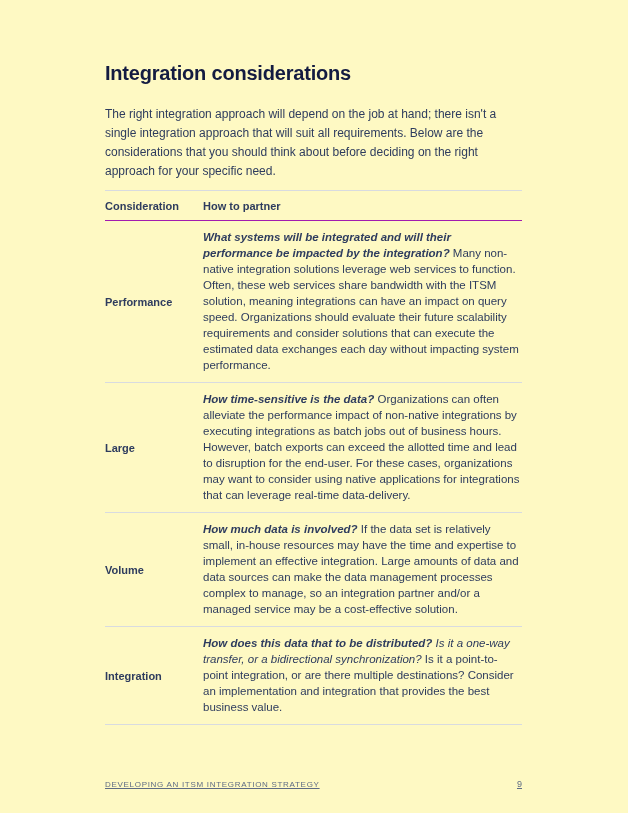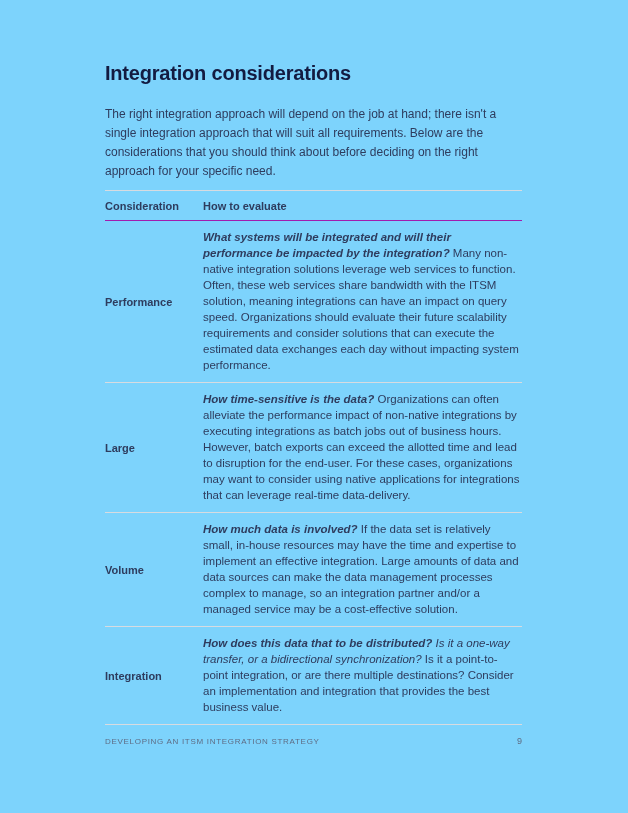--- a/index.html
+++ b/index.html
@@ -1,21 +1,21 @@
 <!DOCTYPE html>
 <html><head>
   <meta charset="utf-8">
   <style>
     * { margin: 0; padding: 0; box-sizing: border-box; }
     html, body { background: #ffffff; }
     .page {
       position: relative;
       width: 628px;
       height: 813px;
-      background: #7dd3fc;
+      background: #fef9c3;
       font-family: "Liberation Sans", sans-serif;
       color: #2e3c5e;
       overflow: hidden;
     }
     .content {
       position: absolute;
       left: 105px;
       top: 62px;
       width: 417px;
     }
@@ -62,46 +62,47 @@
       font-size: 11.5px;
       line-height: 16px;
       color: #2e3c5e;
       padding: 8px 0 9px 0;
     }
     .lead-bi { font-weight: bold; font-style: italic; }
     .lead-i  { font-style: italic; }
     .footer {
       position: absolute;
       left: 105px;
-      top: 736px;
+      top: 779px;
       width: 417px;
       display: flex;
       justify-content: space-between;
       align-items: flex-end;
       font-size: 8px;
       letter-spacing: 0.7px;
       color: #5e6c84;
+      text-decoration: underline;
     }
     .footer .page-num { letter-spacing: 0; font-size: 9px; }
   </style>
 </head>
 <body>
 
 <div class="page">
   <div class="content">
 
     <h1 class="title">Integration considerations</h1>
 
     <p class="intro">The right integration approach will depend on the job at hand; there isn't a single integration approach that will suit all requirements. Below are the considerations that you should think about before deciding on the right approach for your specific need.</p>
 
     <table class="considerations">
       <thead>
         <tr>
           <th class="col-consideration">Consideration</th>
-          <th>How to evaluate</th>
+          <th>How to partner</th>
         </tr>
       </thead>
       <tbody>
         <tr>
           <td class="label">Performance</td>
           <td class="desc"><span class="lead-bi">What systems will be integrated and will their performance be impacted by the integration?</span><span class="lead-i"></span><span> Many non-native integration solutions leverage web services to function. Often, these web services share bandwidth with the ITSM solution, meaning integrations can have an impact on query speed. Organizations should evaluate their future scalability requirements and consider solutions that can execute the estimated data exchanges each day without impacting system performance.</span></td>
         </tr>
         <tr>
           <td class="label">Large</td>
           <td class="desc"><span class="lead-bi">How time-sensitive is the data?</span><span class="lead-i"></span><span> Organizations can often alleviate the performance impact of non-native integrations by executing integrations as batch jobs out of business hours. However, batch exports can exceed the allotted time and lead to disruption for the end-user. For these cases, organizations may want to consider using native applications for integrations that can leverage real-time data-delivery.</span></td>

